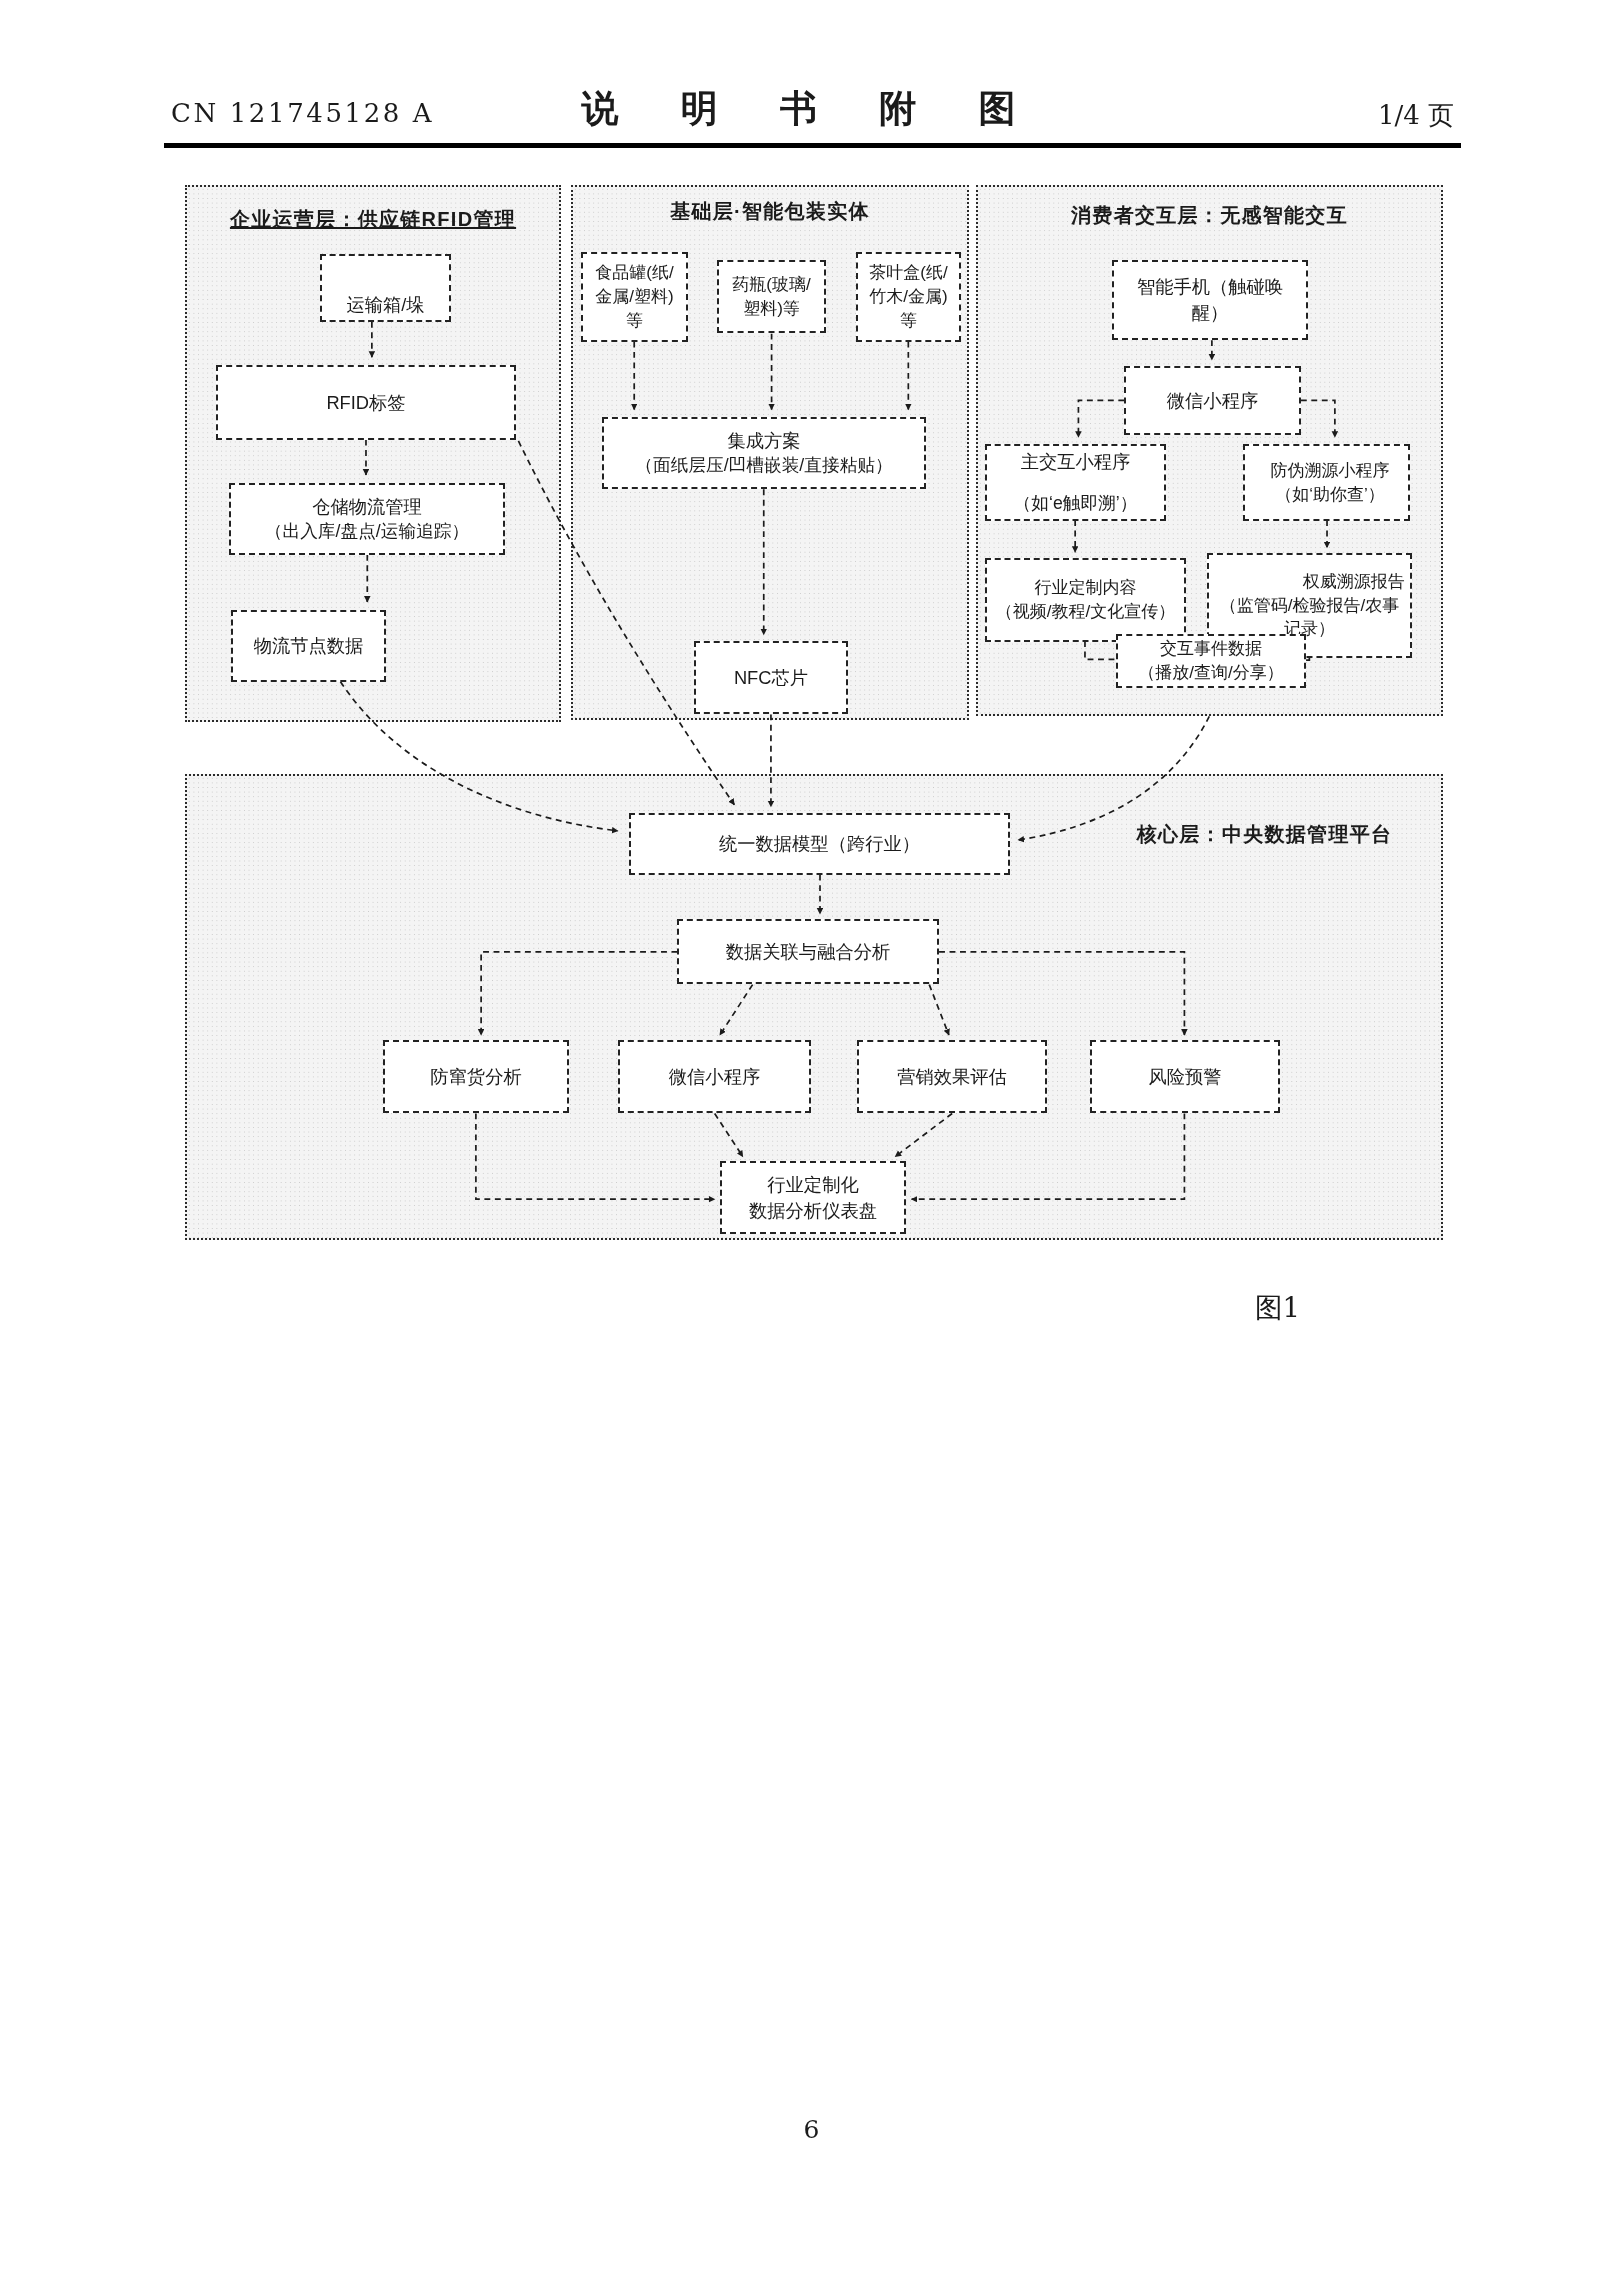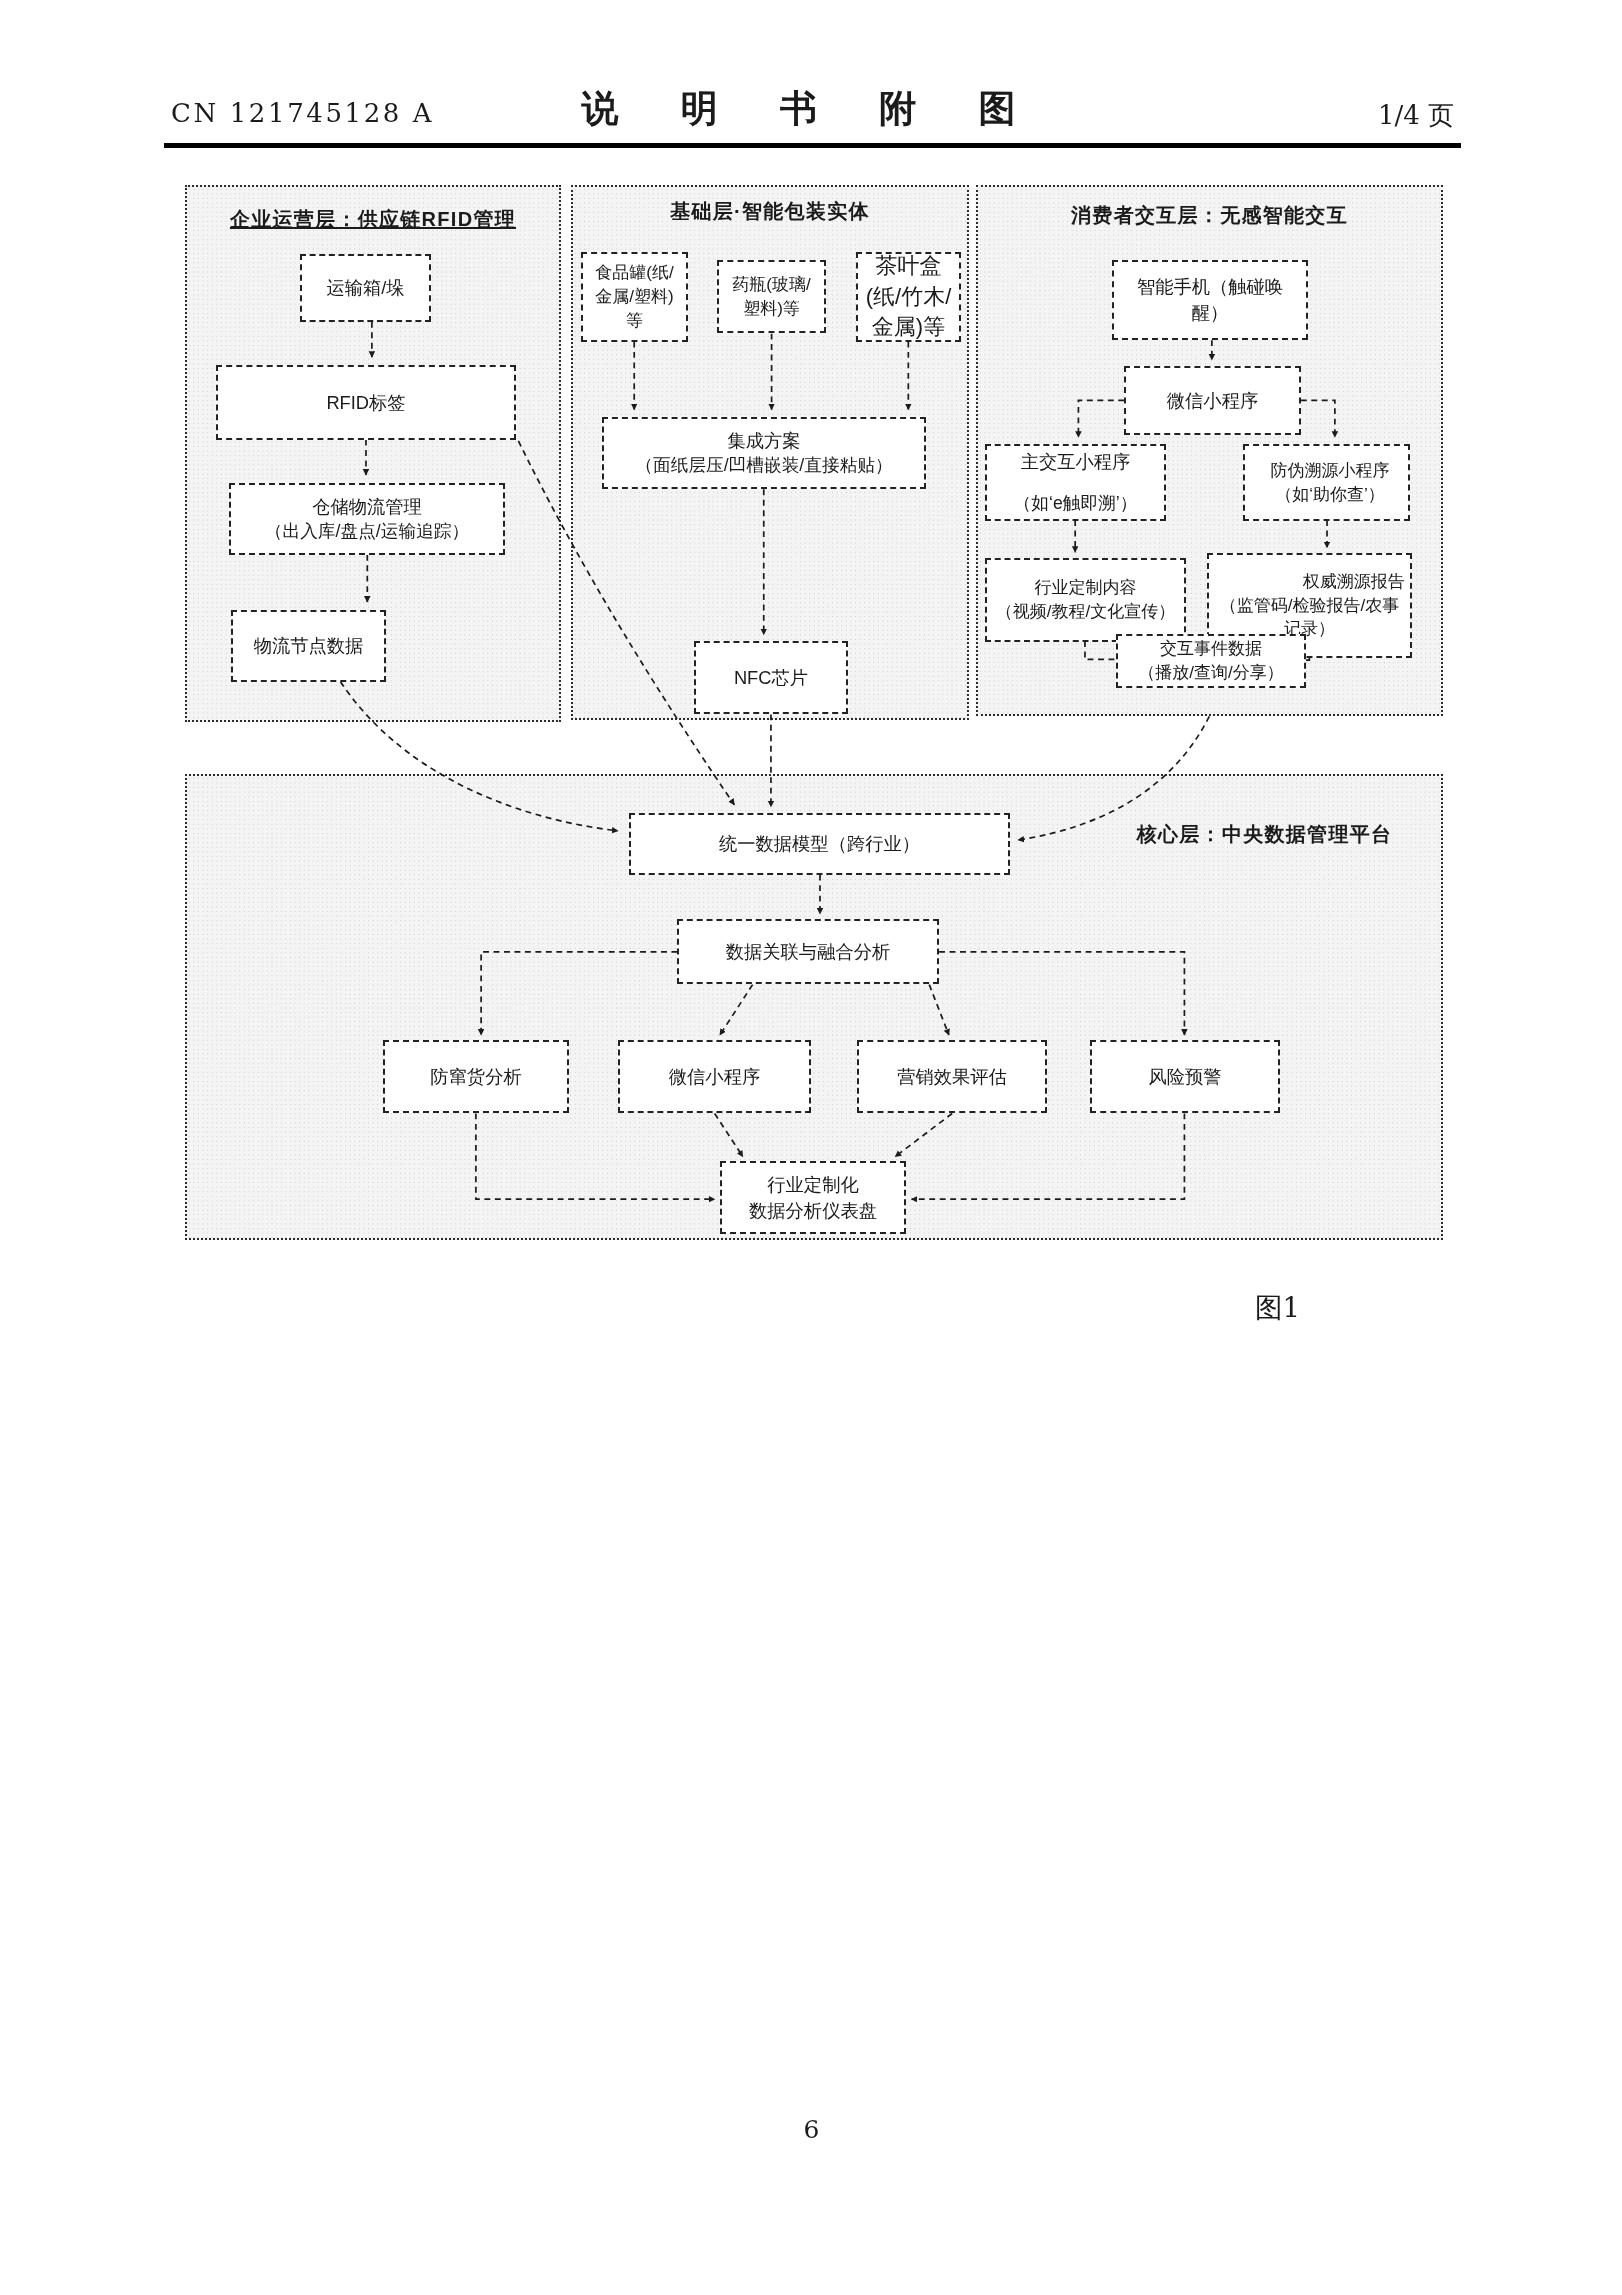--- a/index.html
+++ b/index.html
@@ -87,41 +87,41 @@
     <path d="M1150,1505 L1100,1582"></path>
     <path d="M1420,1505 L1450,1582"></path>
     <path d="M1435,1455 L1810,1455 L1810,1582"></path>
     <path d="M1092,1702 L1135,1768"></path>
     <path d="M1455,1702 L1368,1768"></path>
     <path d="M727,1702 L727,1833 L1092,1833"></path>
     <path d="M1810,1702 L1810,1833 L1393,1833"></path>
   </g>
 </svg>
 
-<div class="box" style="left:300px;top:254px;width:131px;height:68px;">
+<div class="box" style="left:320px;top:254px;width:131px;height:68px;justify-content:flex-end;">
   <span>运输箱/垛</span>
 </div>
 <div class="box" style="left:216px;top:365px;width:300px;height:75px;">
   <span>RFID标签</span>
 </div>
 <div class="box" style="left:229px;top:483px;width:276px;height:72px;">
   <span>仓储物流管理</span>
   <span class="sm">（出入库/盘点/运输追踪）</span>
 </div>
 <div class="box" style="left:231px;top:610px;width:155px;height:72px;">
   <span>物流节点数据</span>
 </div>
 
 <div class="box sm" style="left:581px;top:252px;width:107px;height:90px;font-size:17px;">
   <span>食品罐(纸/金属/塑料)等</span>
 </div>
 <div class="box sm" style="left:717px;top:260px;width:109px;height:73px;font-size:17px;">
   <span>药瓶(玻璃/塑料)等</span>
 </div>
-<div class="box sm" style="left:856px;top:252px;width:105px;height:90px;font-size:22px;">
+<div class="box sm" style="left:856px;top:252px;width:105px;height:90px;font-size:17px;">
   <span>茶叶盒(纸/竹木/金属)等</span>
 </div>
 <div class="box" style="left:602px;top:417px;width:324px;height:72px;">
   <span>集成方案</span>
   <span class="sm">（面纸层压/凹槽嵌装/直接粘贴）</span>
 </div>
 <div class="box" style="left:694px;top:641px;width:154px;height:73px;">
   <span>NFC芯片</span>
 </div>
 

